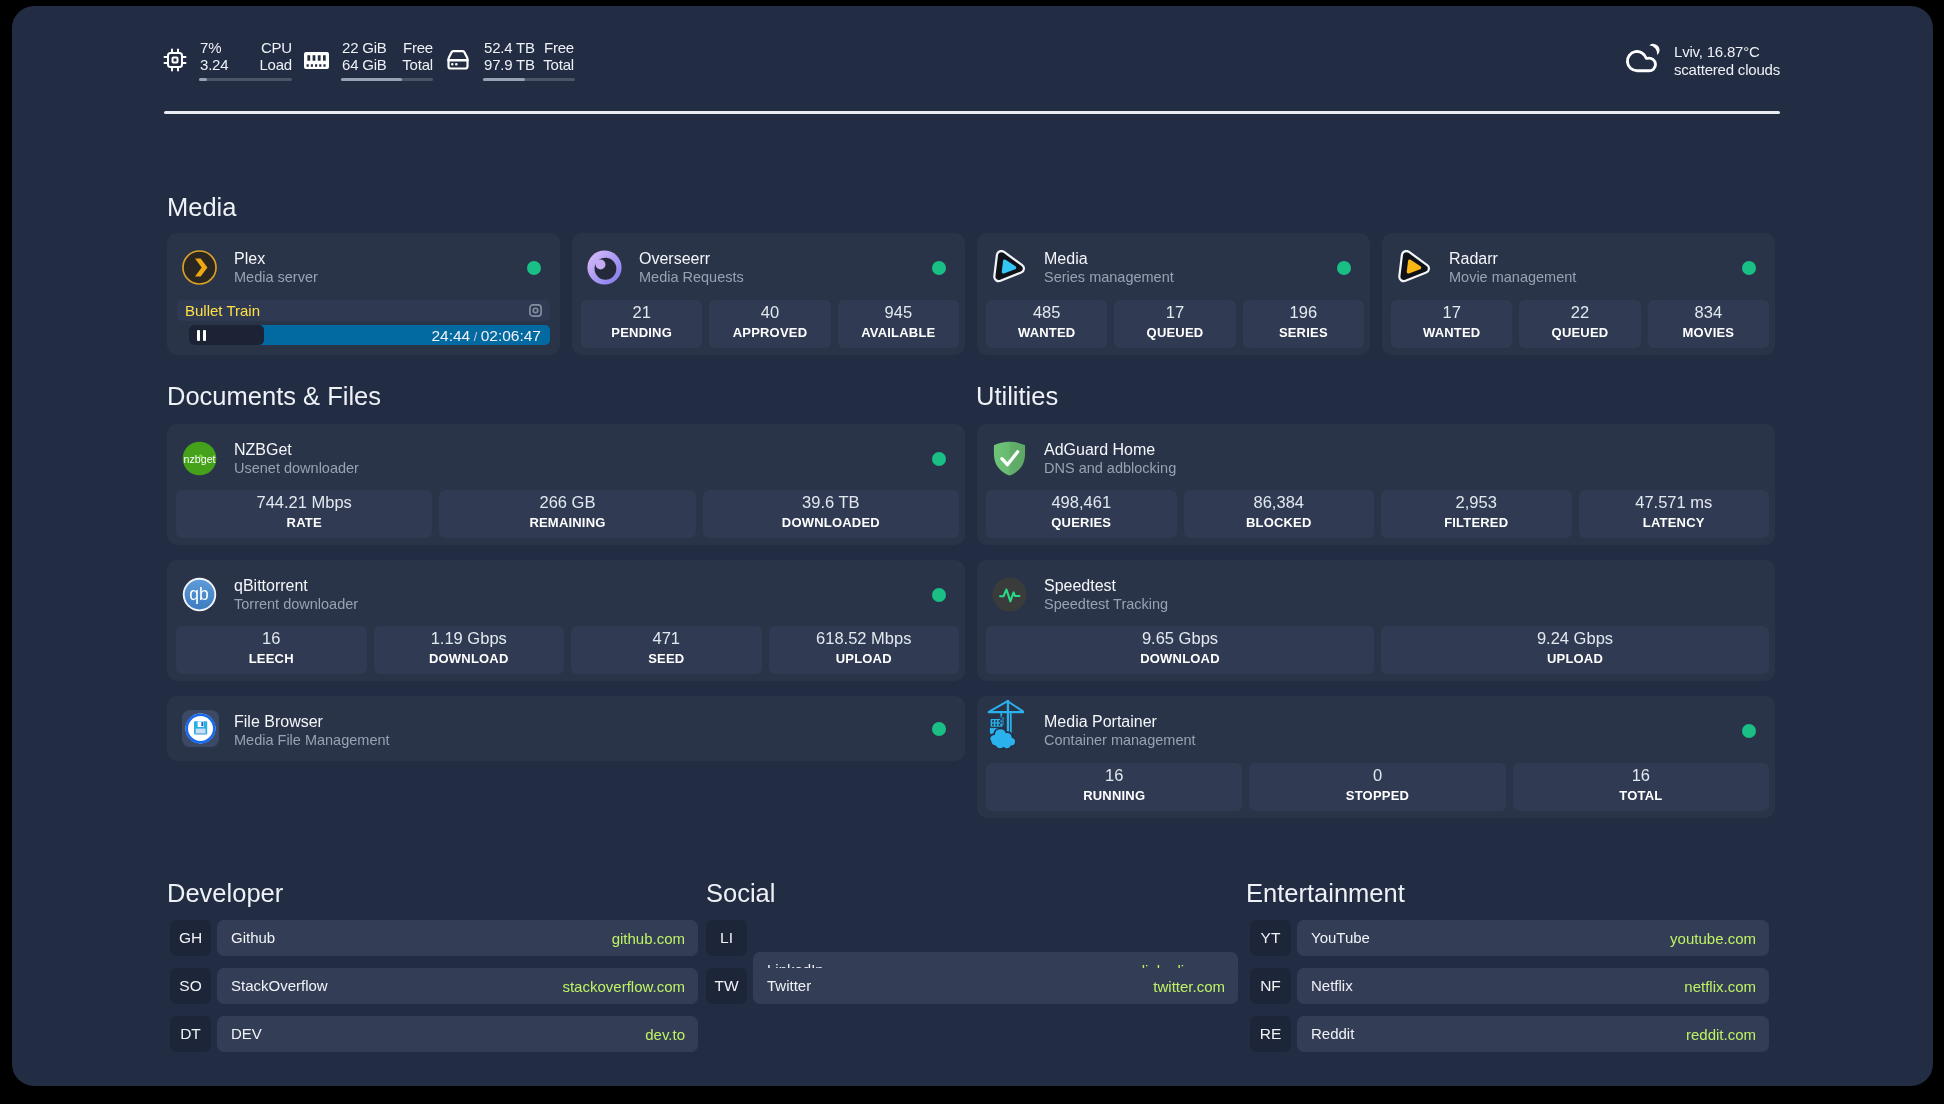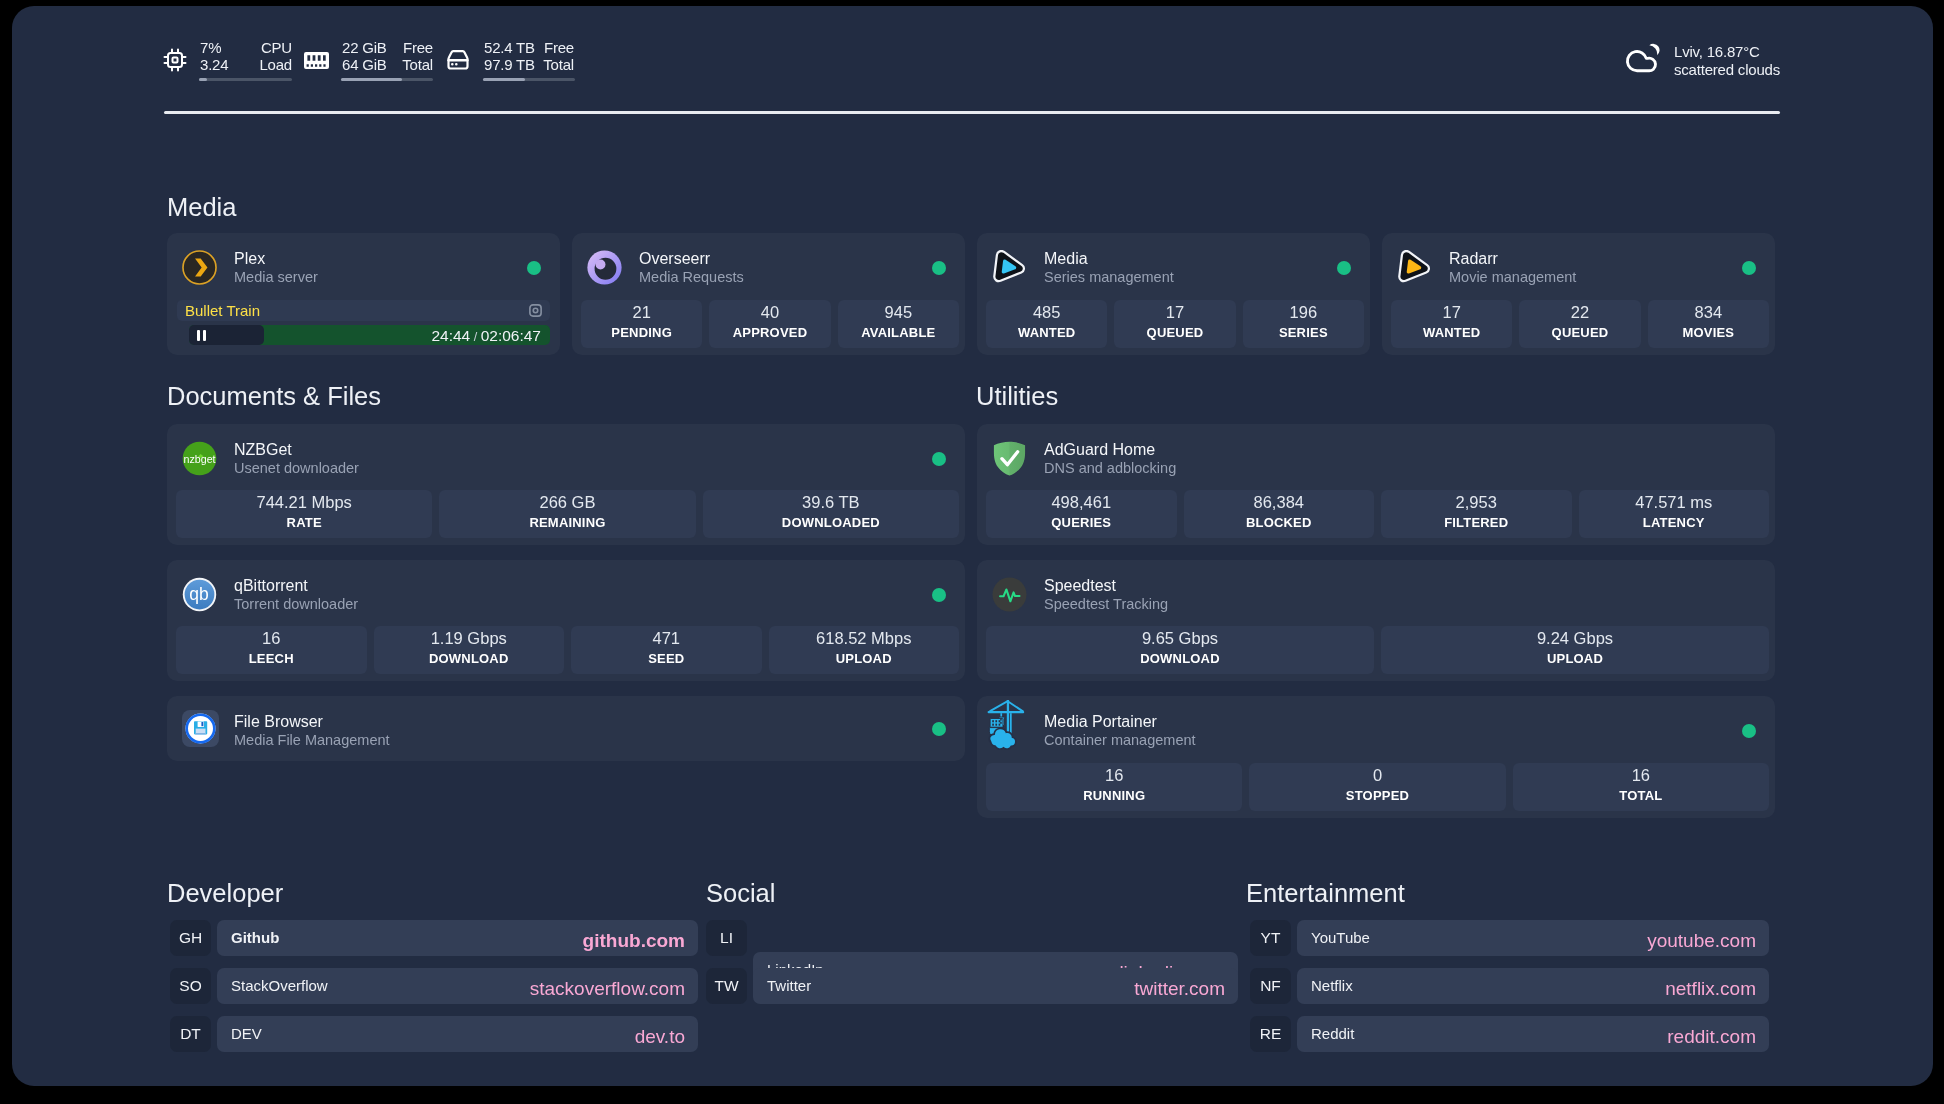--- a/index.html
+++ b/index.html
@@ -25,21 +25,21 @@
 .stats { position:absolute; left:9px; right:6px; bottom:7px; height:48px; display:flex; gap:7px; }
 .stat { flex:1; background:#303b53; border-radius:6px; text-align:center; padding-top:2.5px; }
 .stat .num { font-size:16.5px; color:#e3e8ef; }
 .stat .lbl { font-size:13px; font-weight:bold; color:#fff; letter-spacing:0.2px; margin-top:3px; }
 
 
 .bm-abbr { position:absolute; width:41px; height:36px; background:#1d2639; border-radius:7px;
   color:#f0f2f6; font-size:15.5px; display:flex; align-items:center; justify-content:center; }
 .bm-bar { position:absolute; height:36px; background:#333e56; border-radius:7px; }
 .bm-name { position:absolute; left:14px; top:9px; font-size:15px; color:#f0f2f6; }
-.bm-url { position:absolute; right:13px; top:9.5px; font-size:19px; color:#f9a8d4; }
+.bm-url { position:absolute; right:13px; top:9.5px; font-size:15px; color:#bef264; }
 </style>
 </head>
 <body>
 <div id="frame"></div>
 
 <div class="abs" id="topbar" style="left:0;top:0;width:1944px;height:120px;">
   <svg class="abs" style="left:163px;top:48px;" width="24" height="24" viewBox="0 0 24 24" fill="none" stroke="#fff" stroke-width="2" stroke-linecap="round" stroke-linejoin="round">
       <rect x="5" y="5" width="14" height="14" rx="2.5"></rect>
       <rect x="9.5" y="9.5" width="5" height="5" rx="1"></rect>
       <path d="M9 1.5v3.5M15 1.5v3.5M9 19v3.5M15 19v3.5M1.5 9h3.5M1.5 15h3.5M19 9h3.5M19 15h3.5"></path>
@@ -94,21 +94,21 @@
   <div class="ctitle">Plex</div>
   <div class="csub">Media server</div>
   <div class="dot"></div>
   <div class="abs" style="left:10px;top:67px;right:10px;height:21px;background:#2f3a52;border-radius:5px;">
     <div class="abs" style="left:8px;top:2px;font-size:15px;color:#fde047;">Bullet Train</div>
     <svg class="abs" style="right:7px;top:3px;" width="15" height="15" viewBox="0 0 24 24" fill="none" stroke="#848ea0" stroke-width="2.6">
         <rect x="3" y="3" width="18" height="18" rx="5"></rect>
         <circle cx="12" cy="12" r="3.6"></circle>
       </svg>
   </div>
-  <div class="abs" style="left:10px;top:92px;right:10px;height:20px;background:#14532d;border-radius:5px;margin-left:12px;">
+  <div class="abs" style="left:10px;top:92px;right:10px;height:20px;background:#0369a1;border-radius:5px;margin-left:12px;">
     <div class="abs" style="left:0;top:0;width:75px;height:20px;background:#1b2335;border-radius:5px;"></div>
     <div class="abs" style="left:8px;top:4.5px;width:3px;height:11px;background:#fff;border-radius:1px;"></div>
     <div class="abs" style="left:14px;top:4.5px;width:3px;height:11px;background:#fff;border-radius:1px;"></div>
     <div class="abs" style="right:9px;top:1.5px;font-size:15.5px;color:#f0f2f6;">24:44<span style="font-size:12.5px;color:#c9cfda;"> / </span>02:06:47</div>
   </div>
 </div>
 
 <div class="card" style="left:572px;top:233px;width:393px;height:122px;">
   <svg class="cicon" viewBox="0 0 36 36">
       <defs>
@@ -366,21 +366,21 @@
         <div class="lbl">STOPPED</div>
       </div>
     <div class="stat">
         <div class="num">16</div>
         <div class="lbl">TOTAL</div>
       </div>
   </div>
 </div>
 
 <div class="bm-abbr" style="left:170px;top:920px;">GH</div>
-<div class="bm-bar" style="left:217px;top:920px;width:481px;font-weight:bold;">
+<div class="bm-bar" style="left:217px;top:920px;width:481px;">
     <div class="bm-name">Github</div>
     <div class="bm-url">github.com</div>
   </div>
 <div class="bm-abbr" style="left:170px;top:968px;">SO</div>
 <div class="bm-bar" style="left:217px;top:968px;width:481px;">
     <div class="bm-name">StackOverflow</div>
     <div class="bm-url">stackoverflow.com</div>
   </div>
 <div class="bm-abbr" style="left:170px;top:1016px;">DT</div>
 <div class="bm-bar" style="left:217px;top:1016px;width:481px;">

